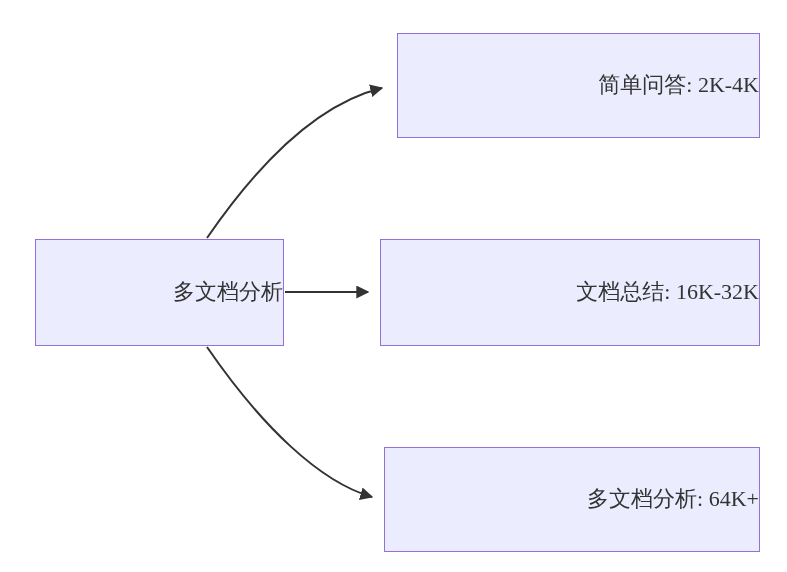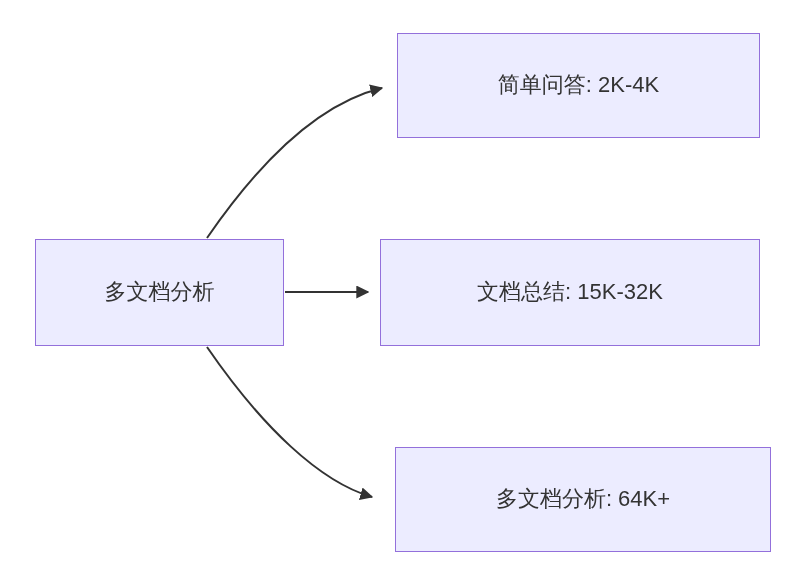--- a/index.html
+++ b/index.html
@@ -22,25 +22,26 @@
     top: 0;
     pointer-events: none;
   }
   .node {
     position: absolute;
     box-sizing: border-box;
     background: #ECECFF;
     border: 1px solid #9370DB;
     display: flex;
     align-items: center;
-    justify-content: center;
+    justify-content: flex-end;
     font-size: 22px;
     color: #333333;
     text-align: center;
     line-height: 1.3;
+    font-family: Liberation Serif, serif;
   }
 </style>
 </head>
 <body>
 
 <div class="canvas">
 
   <svg class="edges" width="787" height="572" aria-hidden="true">
     <defs>
       <marker id="arrowhead" viewBox="0 0 10 10" refX="9" refY="5" markerUnits="userSpaceOnUse" markerWidth="13" markerHeight="13" orient="auto">
@@ -54,20 +55,20 @@
 
   <div class="node" style="left:35px; top:239px; width:249px; height:107px;">
     <span>多文档分析</span>
   </div>
 
   <div class="node" style="left:397px; top:33px; width:363px; height:105px;">
     <span>简单问答: 2K-4K</span>
   </div>
 
   <div class="node" style="left:380px; top:239px; width:380px; height:107px;">
-    <span>文档总结: 15K-32K</span>
+    <span>文档总结: 16K-32K</span>
   </div>
 
-  <div class="node" style="left:384px; top:447px; width:376px; height:105px;margin-left:11px;">
+  <div class="node" style="left:384px; top:447px; width:376px; height:105px;">
     <span>多文档分析: 64K+</span>
   </div>
 
 </div>
 
 </body></html>

